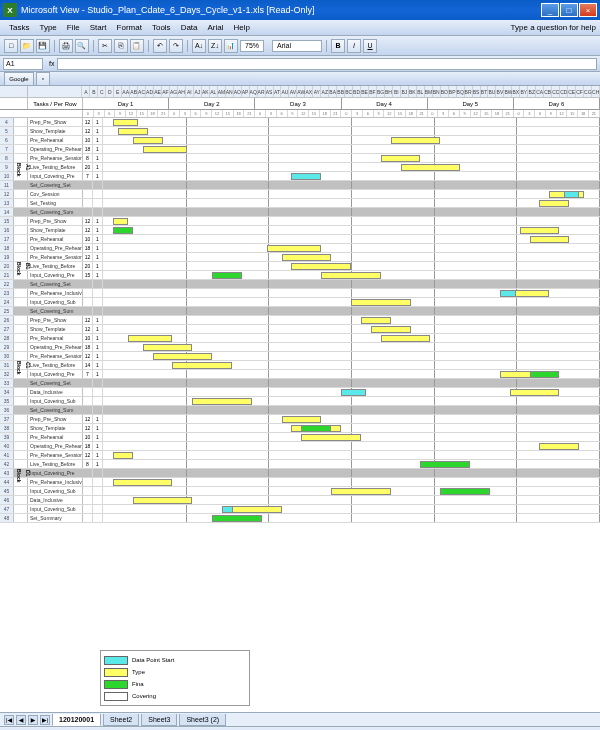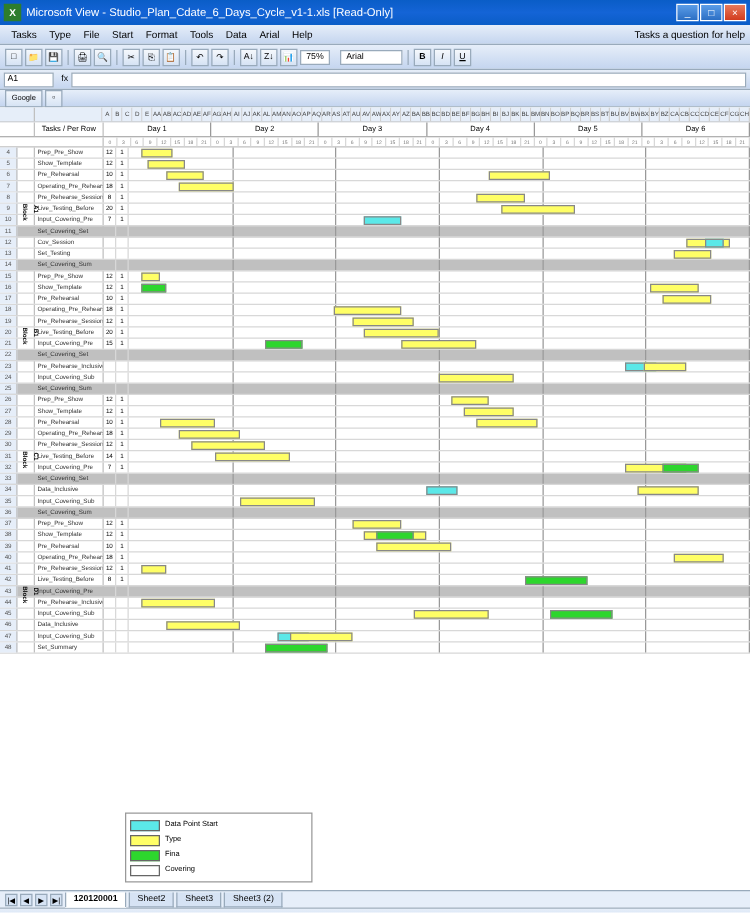--- a/index.html
+++ b/index.html
@@ -89,21 +89,21 @@
 <div class="menubar">
   <span class="menu">Tasks</span>
   <span class="menu">Type</span>
   <span class="menu">File</span>
   <span class="menu">Start</span>
   <span class="menu">Format</span>
   <span class="menu">Tools</span>
   <span class="menu">Data</span>
   <span class="menu">Arial</span>
   <span class="menu">Help</span>
-  <span class="help">Tasks a question for help</span>
+  <span class="help">Type a question for help</span>
 </div>
 
 <div class="toolbar">
   <div class="tbtn">□</div>
   <div class="tbtn">📁</div>
   <div class="tbtn">💾</div>
   <div class="tsep"></div>
   <div class="tbtn">🖨</div>
   <div class="tbtn">🔍</div>
   <div class="tsep"></div>

